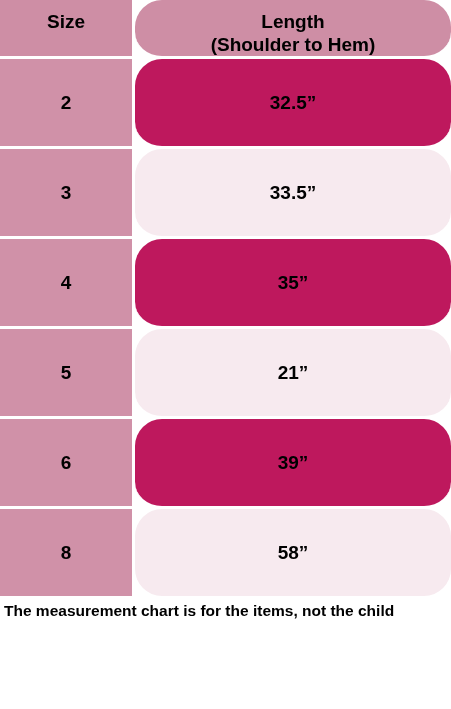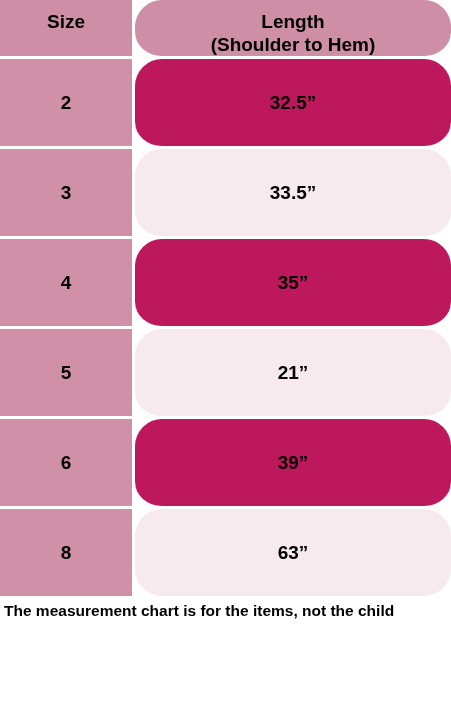--- a/index.html
+++ b/index.html
@@ -135,20 +135,20 @@
       <tr class="row-odd">
         <td class="cell-size">5</td>
         <td class="cell-length">21”</td>
       </tr>
       <tr class="row-even">
         <td class="cell-size">6</td>
         <td class="cell-length">39”</td>
       </tr>
       <tr class="row-odd">
         <td class="cell-size">8</td>
-        <td class="cell-length">63”</td>
+        <td class="cell-length">58”</td>
       </tr>
     </tbody>
   </table>
 
   <div class="footnote">The measurement chart is for the items, not the child</div>
 
 </div>
 
 </body></html>

